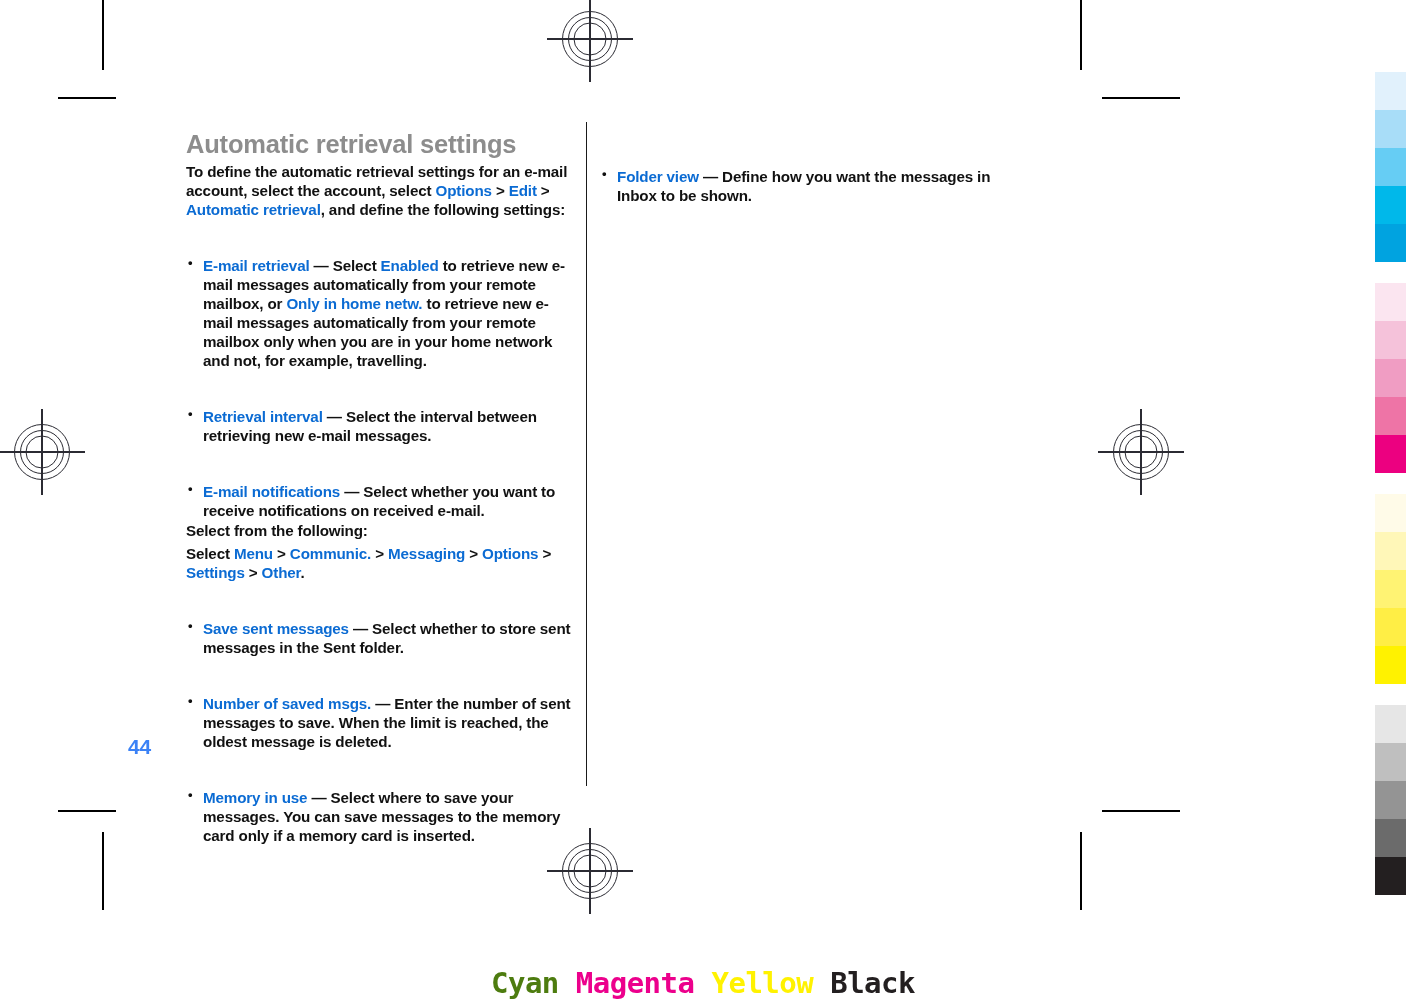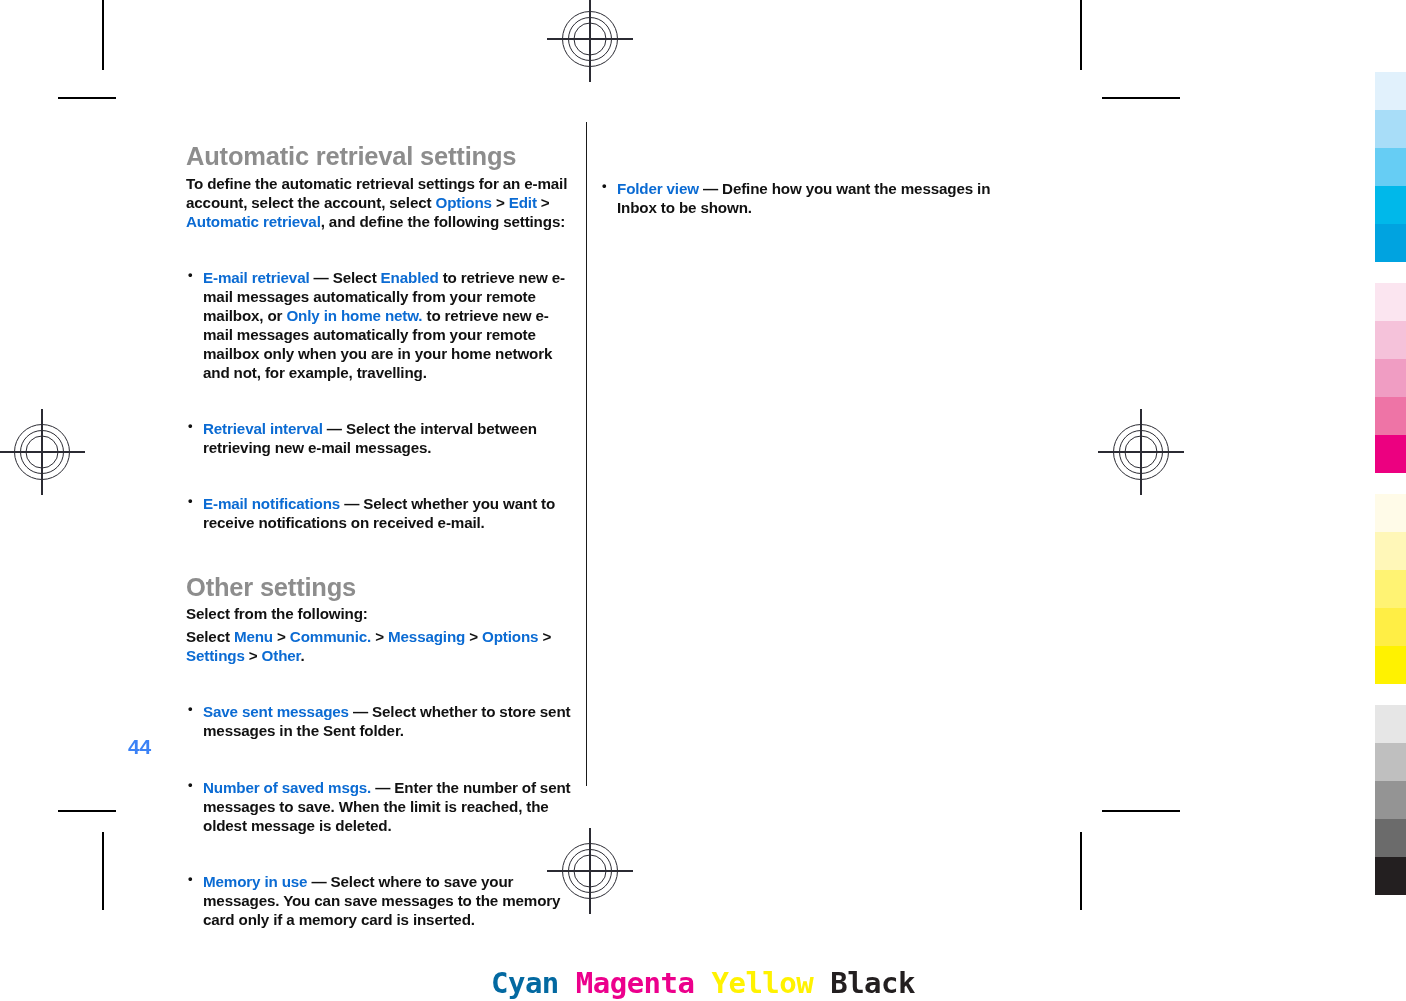--- a/index.html
+++ b/index.html
@@ -58,21 +58,21 @@
     left: 128px;
     top: 735px;
     font-size: 21px;
     font-weight: bold;
     color: #3b82f6;
     letter-spacing: -0.3px;
   }
 
   .col {
     position: absolute;
-    top: 142px;
+    top: 130px;
     width: 392px;
     color: #111111;
   }
   .col-left  { left: 186px; }
   .col-right { left: 600px; }
 
   .col-divider {
     position: absolute;
     left: 586px;
     top: 122px;
@@ -207,21 +207,20 @@
   <ul class="bullets">
     <li><span class="ui">E-mail retrieval</span><span> — Select </span><span class="ui">Enabled</span><span> to retrieve new e-mail messages automatically from your remote mailbox, or </span><span class="ui">Only in home netw.</span><span> to retrieve new e-mail messages automatically from your remote mailbox only when you are in your home network and not, for example, travelling.</span></li>
 
 
 
     <li><span class="ui">Retrieval interval</span><span> — Select the interval between retrieving new e-mail messages.</span></li>
 
     <li><span class="ui">E-mail notifications</span><span> — Select whether you want to receive notifications on received e-mail.</span></li>
   </ul>
 
-  <h2 class="section-heading spaced">Other settings</h2>
 
   <p class="para tight">Select from the following:</p>
 
   <p class="para"><span>Select </span><span class="ui">Menu</span><span class="sep"> &gt; </span><span class="ui">Communic.</span><span class="sep"> &gt; </span><span class="ui">Messaging</span><span class="sep"> &gt; </span><span class="ui">Options</span><span class="sep"> &gt; </span><span class="ui">Settings</span><span class="sep"> &gt; </span><span class="ui">Other</span><span>.</span></p>
 
   <ul class="bullets">
     <li><span class="ui">Save sent messages</span><span>  — Select whether to store sent messages in the Sent folder.</span></li>
 
     <li><span class="ui">Number of saved msgs.</span><span>  — Enter the number of sent messages to save. When the limit is reached, the oldest message is deleted.</span></li>
 
@@ -260,13 +259,13 @@
 </div>
 
 <div class="swatch-col" style="top:705px;">
   <div class="swatch" style="height: 38px; background: rgb(230, 230, 230);"></div>
   <div class="swatch" style="height: 38px; background: rgb(191, 191, 191);"></div>
   <div class="swatch" style="height: 38px; background: rgb(148, 148, 148);"></div>
   <div class="swatch" style="height: 38px; background: rgb(107, 107, 107);"></div>
   <div class="swatch" style="height: 38px; background: rgb(35, 31, 32);"></div>
 </div>
 
-<div class="footer-names"><span style="color: #0369a1; margin-top: 44px;">Cyan</span> <span style="color: rgb(236, 0, 140);">Magenta</span> <span style="color: rgb(255, 242, 0);">Yellow</span> <span style="color: rgb(35, 31, 32); margin-top: 20px;">Black</span></div>
+<div class="footer-names"><span style="color: #4d7c0f; margin-top: 44px;">Cyan</span> <span style="color: rgb(236, 0, 140);">Magenta</span> <span style="color: rgb(255, 242, 0);">Yellow</span> <span style="color: rgb(35, 31, 32); margin-top: 20px;">Black</span></div>
 
 </body></html>

